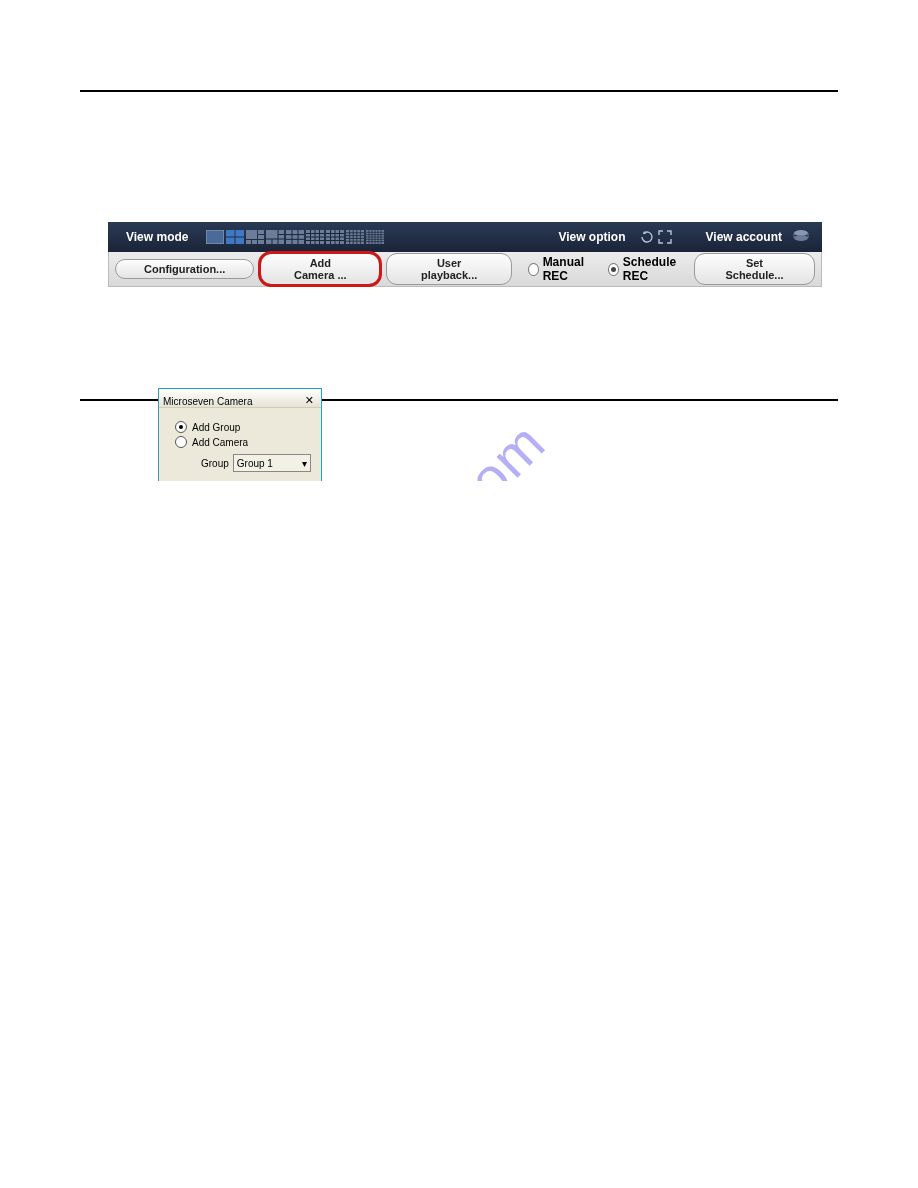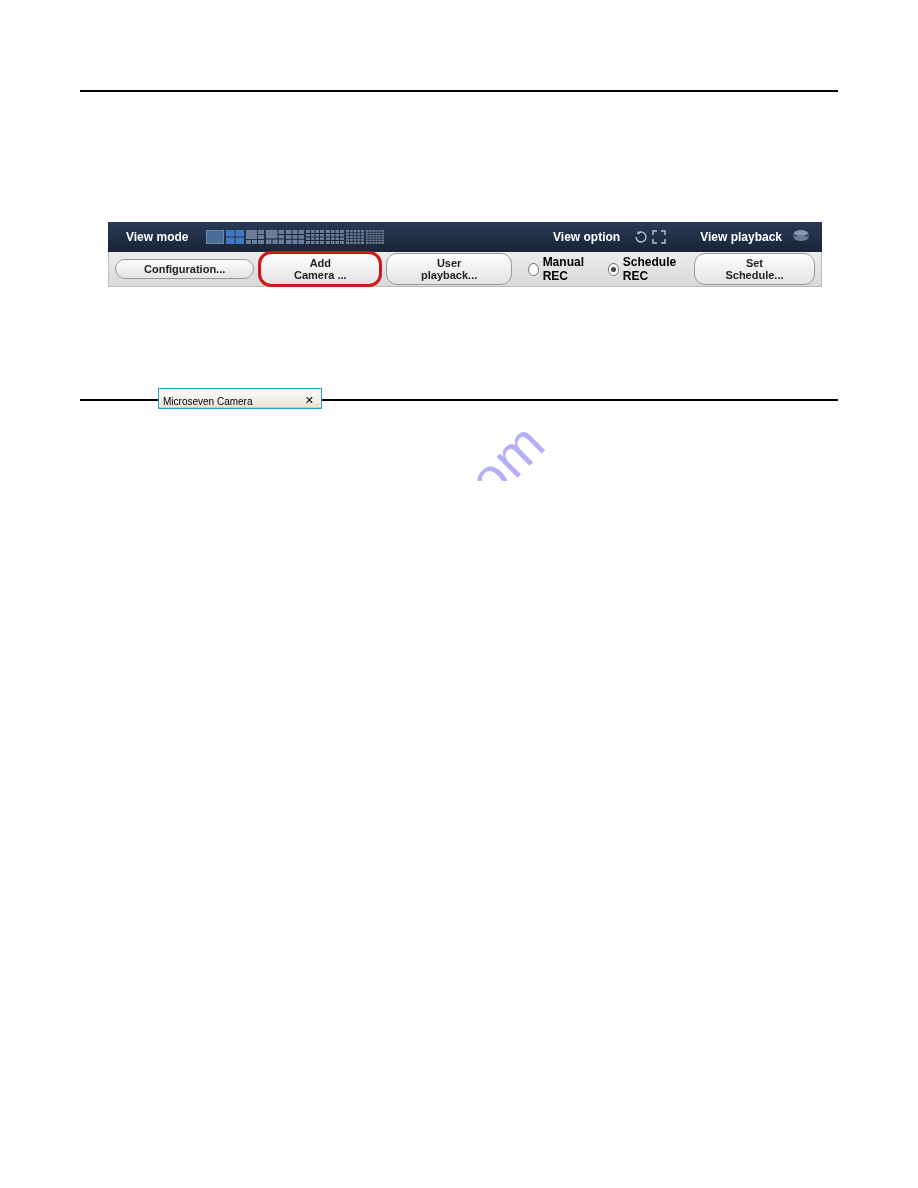--- a/index.html
+++ b/index.html
@@ -342,21 +342,21 @@
         </svg>
       <svg viewBox="0 0 14 14">
           <g stroke="#b8c4d8" stroke-width="1.4" fill="none">
             <path d="M1 5V1h4"></path>
             <path d="M13 5V1h-4"></path>
             <path d="M1 9v4h4"></path>
             <path d="M13 9v4h-4"></path>
           </g>
         </svg>
     </span>
-    <span class="vp-label">View playback</span>
+    <span class="vp-label">View account</span>
     <span class="vp-icon">
       <svg width="18" height="14" viewBox="0 0 18 14">
           <ellipse cx="9" cy="4" rx="7" ry="3" fill="#8a97b0"></ellipse>
           <ellipse cx="9" cy="9" rx="7" ry="3" fill="#6b7d98"></ellipse>
           <path d="M2 4v5" stroke="#6b7d98"></path>
           <path d="M16 4v5" stroke="#6b7d98"></path>
         </svg>
     </span>
   </div>
   <div class="toolbar-bottom">
@@ -373,20 +373,41 @@
       <span>Schedule REC</span>
     </span>
     <button class="pill-btn">Set Schedule...</button>
   </div>
 </div>
 
 <div class="dialog-small">
   <div class="dlg-titlebar">
     <span class="title">Microseven Camera</span>
     <span class="close-x">✕</span>
+  </div>
+  <div class="dlg-body-small">
+    <div class="radio-row">
+      <span class="radio-circle sel"></span>
+      <span>Add Group</span>
+    </div>
+    <div class="radio-row">
+      <span class="radio-circle"></span>
+      <span>Add Camera</span>
+    </div>
+    <div class="group-row">
+      <span>Group</span>
+      <span class="group-select">
+        <span>Group 1</span>
+        <span>▾</span>
+      </span>
+    </div>
+    <div class="btn-row-small">
+      <button class="win-btn">OK</button>
+      <button class="win-btn">Close</button>
+    </div>
   </div>
 </div>
 
 <div class="dialog-large">
   <div class="dlg-titlebar" style="height:20px;">
     <span class="title">Microseven Camera</span>
     <span class="close-x">✕</span>
   </div>
   <div class="dlg-large-body">
     <div class="tab-header">

